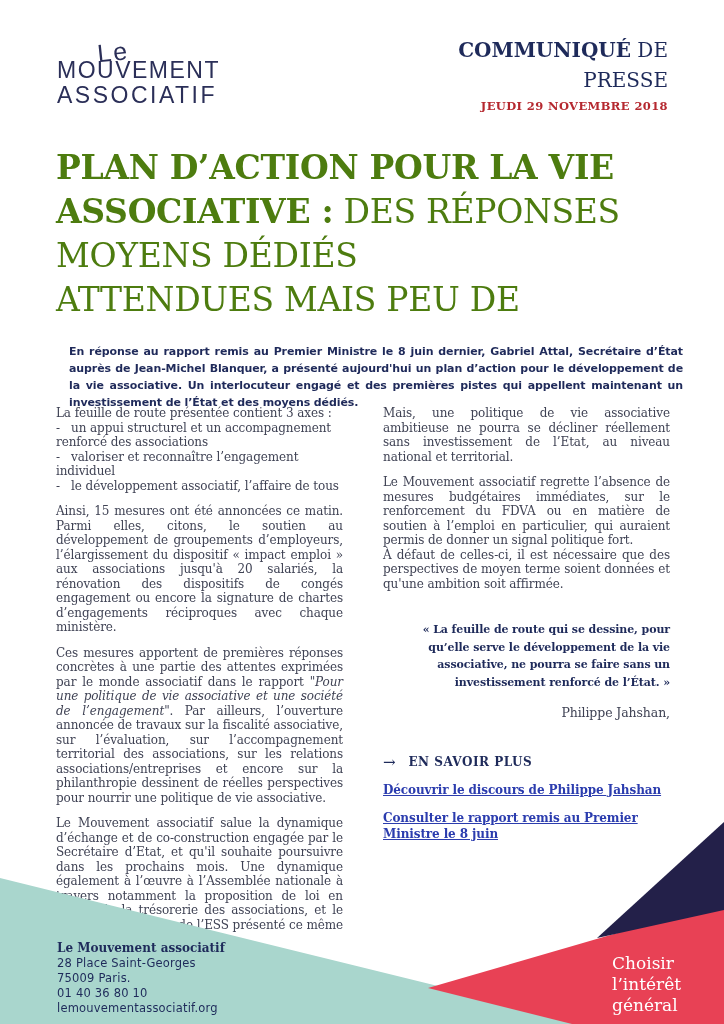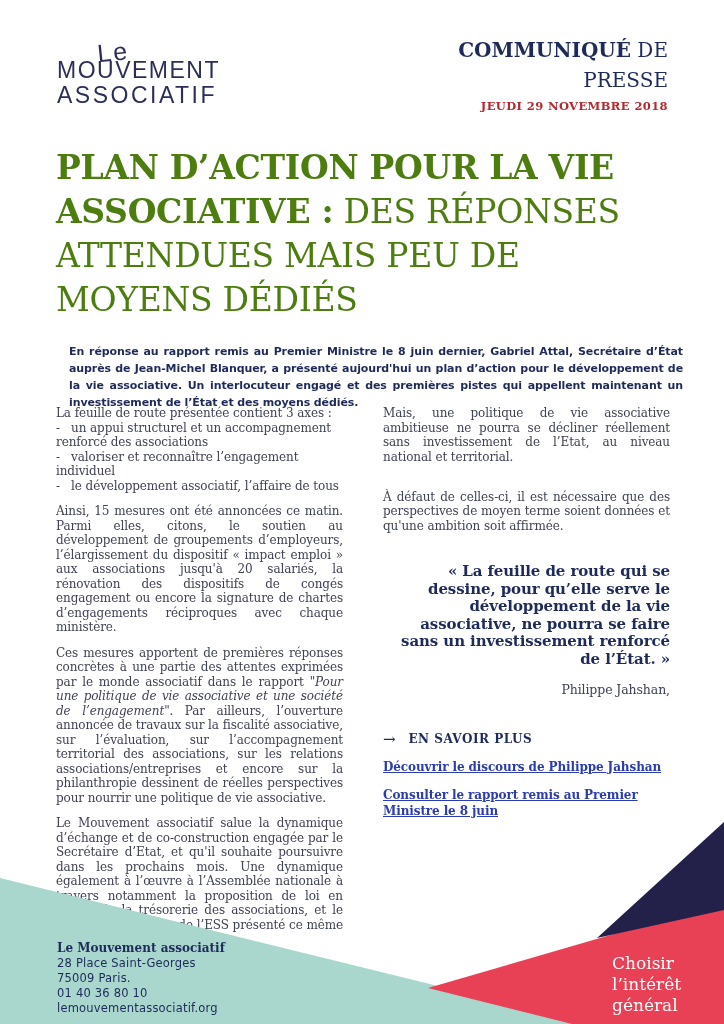--- a/index.html
+++ b/index.html
@@ -33,21 +33,21 @@
 
   
   .columns{position:absolute;left:56px;top:406px;width:614px;display:flex;gap:40px;}
   .col{width:295px;font-size:12px;line-height:14.5px;letter-spacing:-.1px;}
   .para{margin:11px 0 0 0;}
   .para:first-child{margin-top:0;}
   .just{text-align:justify;}
   .axis{margin:0;}
 
   
-  .quote{margin-top:30px;text-align:right;font-size:15px;font-weight:700;
+  .quote{margin-top:30px;text-align:right;font-size:11px;font-weight:700;
          line-height:17.5px;color:#1e2a5a;letter-spacing:-.1px;}
   .quote-author{margin-top:14px;text-align:right;font-size:12.5px;line-height:16px;color:#3f4254;}
 
   
   .more{margin-top:34px;color:#1e2a5a;}
   .more-arrow{font-size:15px;margin-right:13px;vertical-align:-1px;}
   .more-label{font-size:12px;font-weight:700;letter-spacing:.5px;}
   .doc-link{display:block;margin-top:13px;font-size:12px;font-weight:700;line-height:15.5px;
             color:#2b3cae;text-decoration:underline;cursor:pointer;}
 
@@ -74,42 +74,42 @@
 
   <div class="kicker">
     <div class="kicker-l1"><b>COMMUNIQUÉ</b><span> DE</span></div>
     <div class="kicker-l2">PRESSE</div>
     <div class="press-date">JEUDI 29 NOVEMBRE 2018</div>
   </div>
 
   <h1 class="title">
     <span class="t-line"><b>PLAN D’ACTION POUR LA VIE</b></span>
     <span class="t-line"><b>ASSOCIATIVE :</b><span> DES RÉPONSES</span></span>
+    <span class="t-line">MOYENS DÉDIÉS</span>
     <span class="t-line">ATTENDUES MAIS PEU DE</span>
-    <span class="t-line">MOYENS DÉDIÉS</span>
   </h1>
 
   <p class="lede">En réponse au rapport remis au Premier Ministre le 8 juin dernier, Gabriel Attal, Secrétaire d’État auprès de Jean-Michel Blanquer, a présenté aujourd'hui un plan d’action pour le développement de la vie associative. Un interlocuteur engagé et des premières pistes qui appellent maintenant un investissement de l’État et des moyens dédiés.</p>
 
   <div class="columns">
     <div class="col">
       <div class="para">
         <div class="axis">La feuille de route présentée contient 3 axes :</div>
         <div class="axis">-&nbsp;&nbsp;&nbsp;un appui structurel et un accompagnement renforcé des associations</div>
         <div class="axis">-&nbsp;&nbsp;&nbsp;valoriser et reconnaître l’engagement individuel</div>
         <div class="axis">-&nbsp;&nbsp;&nbsp;le développement associatif, l’affaire de tous</div>
       </div>
       <p class="para just">Ainsi, 15 mesures ont été annoncées ce matin. Parmi elles, citons, le soutien au développement de groupements d’employeurs, l’élargissement du dispositif « impact emploi » aux associations jusqu'à 20 salariés, la rénovation des dispositifs de congés engagement ou encore la signature de chartes d’engagements réciproques avec chaque ministère.</p>
       <p class="para just"><span>Ces mesures apportent de premières réponses concrètes à une partie des attentes exprimées par le monde associatif dans le rapport "</span><i>Pour une politique de vie associative et une société de l’engagement</i><span>". Par ailleurs, l’ouverture annoncée de travaux sur la fiscalité associative, sur l’évaluation, sur l’accompagnement territorial des associations, sur les relations associations/entreprises et encore sur la philanthropie dessinent de réelles perspectives pour nourrir une politique de vie associative.</span></p>
       <p class="para just">Le Mouvement associatif salue la dynamique d’échange et de co-construction engagée par le Secrétaire d’Etat, et qu'il souhaite poursuivre dans les prochains mois. Une dynamique également à l’œuvre à l’Assemblée nationale à travers notamment la proposition de loi en faveur de la trésorerie des associations, et le Pacte de croissance de l’ESS présenté ce même jour.</p>
     </div>
 
     <div class="col">
       <p class="para just">Mais, une politique de vie associative ambitieuse ne pourra se décliner réellement sans investissement de l’Etat, au niveau national et territorial.</p>
-      <p class="para just"><br><span>À défaut de celles-ci, il est nécessaire que des perspectives de moyen terme soient données et qu'une ambition soit affirmée.</span></p>
+      <p class="para just"><span>Le Mouvement associatif regrette l’absence de mesures budgétaires immédiates, sur le renforcement du FDVA ou en matière de soutien à l’emploi en particulier, qui auraient permis de donner un signal politique fort.</span><br><span>À défaut de celles-ci, il est nécessaire que des perspectives de moyen terme soient données et qu'une ambition soit affirmée.</span></p>
 
       <div class="quote">« La feuille de route qui se dessine, pour qu’elle serve le développement de la vie associative, ne pourra se faire sans un investissement renforcé de l’État. »</div>
       <div class="quote-author">
         <div>Philippe Jahshan,</div>
       </div>
 
       <div class="more">
         <span class="more-arrow">→</span><span class="more-label">EN SAVOIR PLUS</span>
       </div>
       <a class="doc-link">Découvrir le discours de Philippe Jahshan</a>

